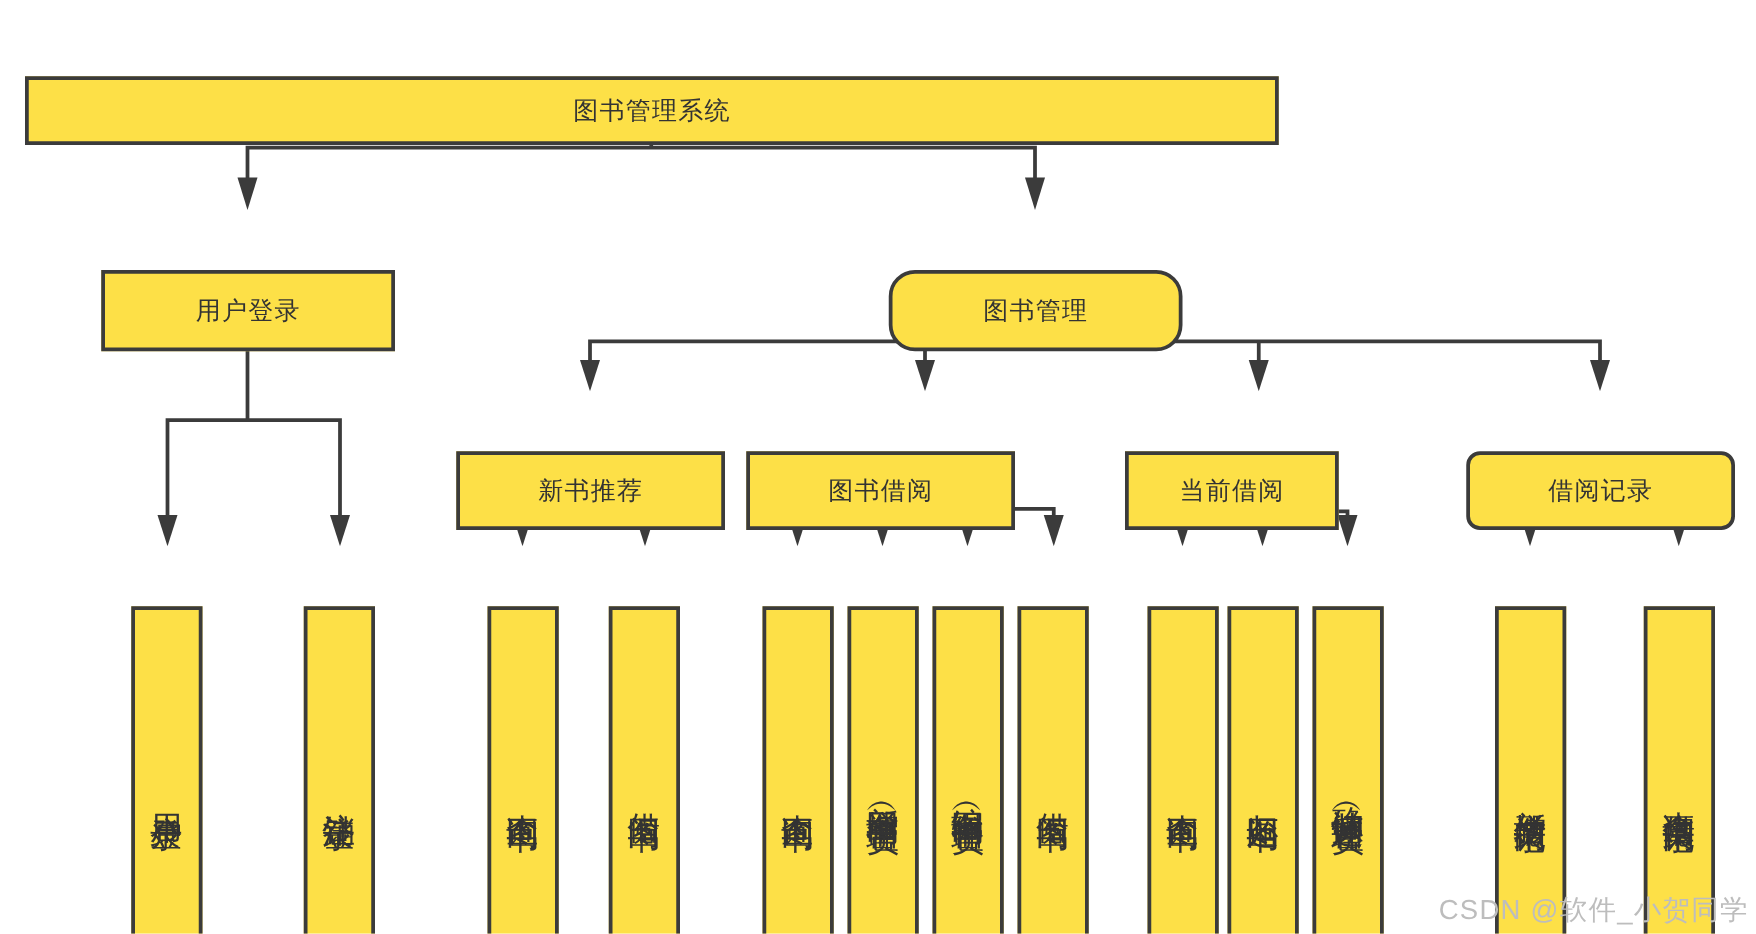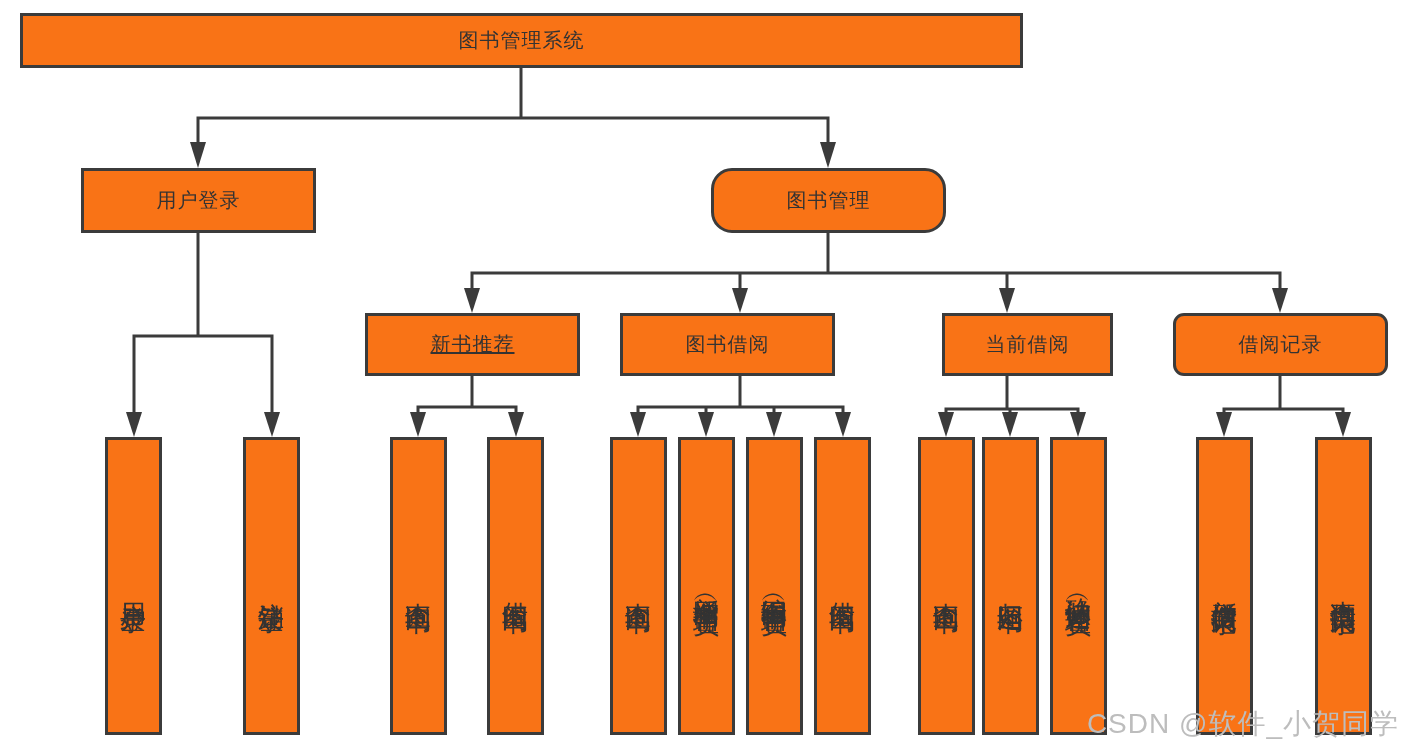--- a/index.html
+++ b/index.html
@@ -20,42 +20,43 @@
     left: 0;
     top: 0;
     width: 1405px;
     height: 747px;
     pointer-events: none;
   }
   .node {
     position: absolute;
     box-sizing: border-box;
     border: 3px solid #3b3b3b;
-    background: #f97316;
+    background: #fde047;
     color: #333333;
     display: flex;
     align-items: center;
     justify-content: center;
+    margin-top: 48px;
   }
   .h-node {
     font-size: 20px;
     letter-spacing: 1px;
     white-space: nowrap;
   }
   .v-node {
     writing-mode: vertical-rl;
     font-size: 26px;
     letter-spacing: 2px;
     line-height: 1.0;
   }
   .watermark {
     position: absolute;
     right: 6px;
     bottom: 4px;
-    font-size: 28px;
+    font-size: 22px;
     color: #bdbdbd;
     letter-spacing: 1px;
     white-space: nowrap;
   }
 </style>
 </head>
 <body>
 
 <div class="stage">
 
@@ -114,23 +115,23 @@
       <polygon points="1216,412 1232,412 1224,437"></polygon>
       <polygon points="1335,412 1351,412 1343,437"></polygon>
     </g>
   </svg>
 
   <div class="node h-node" style="left:20px; top:13px; width:1003px; height:55px;">图书管理系统</div>
 
   <div class="node h-node" style="left:81px; top:168px; width:235px; height:65px;">用户登录</div>
   <div class="node h-node" style="left:711px; top:168px; width:235px; height:65px;border-radius:21px;">图书管理</div>
 
-  <div class="node h-node" style="left:365px; top:313px; width:215px; height:63px;text-decoration:underline;">新书推荐</div>
-  <div class="node h-node" style="left:620px; top:313px; width:215px; height:63px;">图书借阅</div>
-  <div class="node h-node" style="left:942px; top:313px; width:171px; height:63px;">当前借阅</div>
+  <div class="node h-node" style="left:365px; top:313px; width:215px; height:63px;">新书推荐</div>
+  <div class="node h-node" style="left:597px; top:313px; width:215px; height:63px;">图书借阅</div>
+  <div class="node h-node" style="left:900px; top:313px; width:171px; height:63px;">当前借阅</div>
   <div class="node h-node" style="left:1173px; top:313px; width:215px; height:63px;border-radius:11px;">借阅记录</div>
 
   <div class="node v-node" style="left:105px; top:437px; width:57px; height:298px;">用户登录</div>
   <div class="node v-node" style="left:243px; top:437px; width:57px; height:298px;">注销登录</div>
 
   <div class="node v-node" style="left:390px; top:437px; width:57px; height:298px;">查询图书</div>
   <div class="node v-node" style="left:487px; top:437px; width:57px; height:298px;">借阅图书</div>
 
   <div class="node v-node" style="left:610px; top:437px; width:57px; height:298px;">查询图书</div>
   <div class="node v-node" style="left:678px; top:437px; width:57px; height:298px;">新增图书（管理员）</div>

